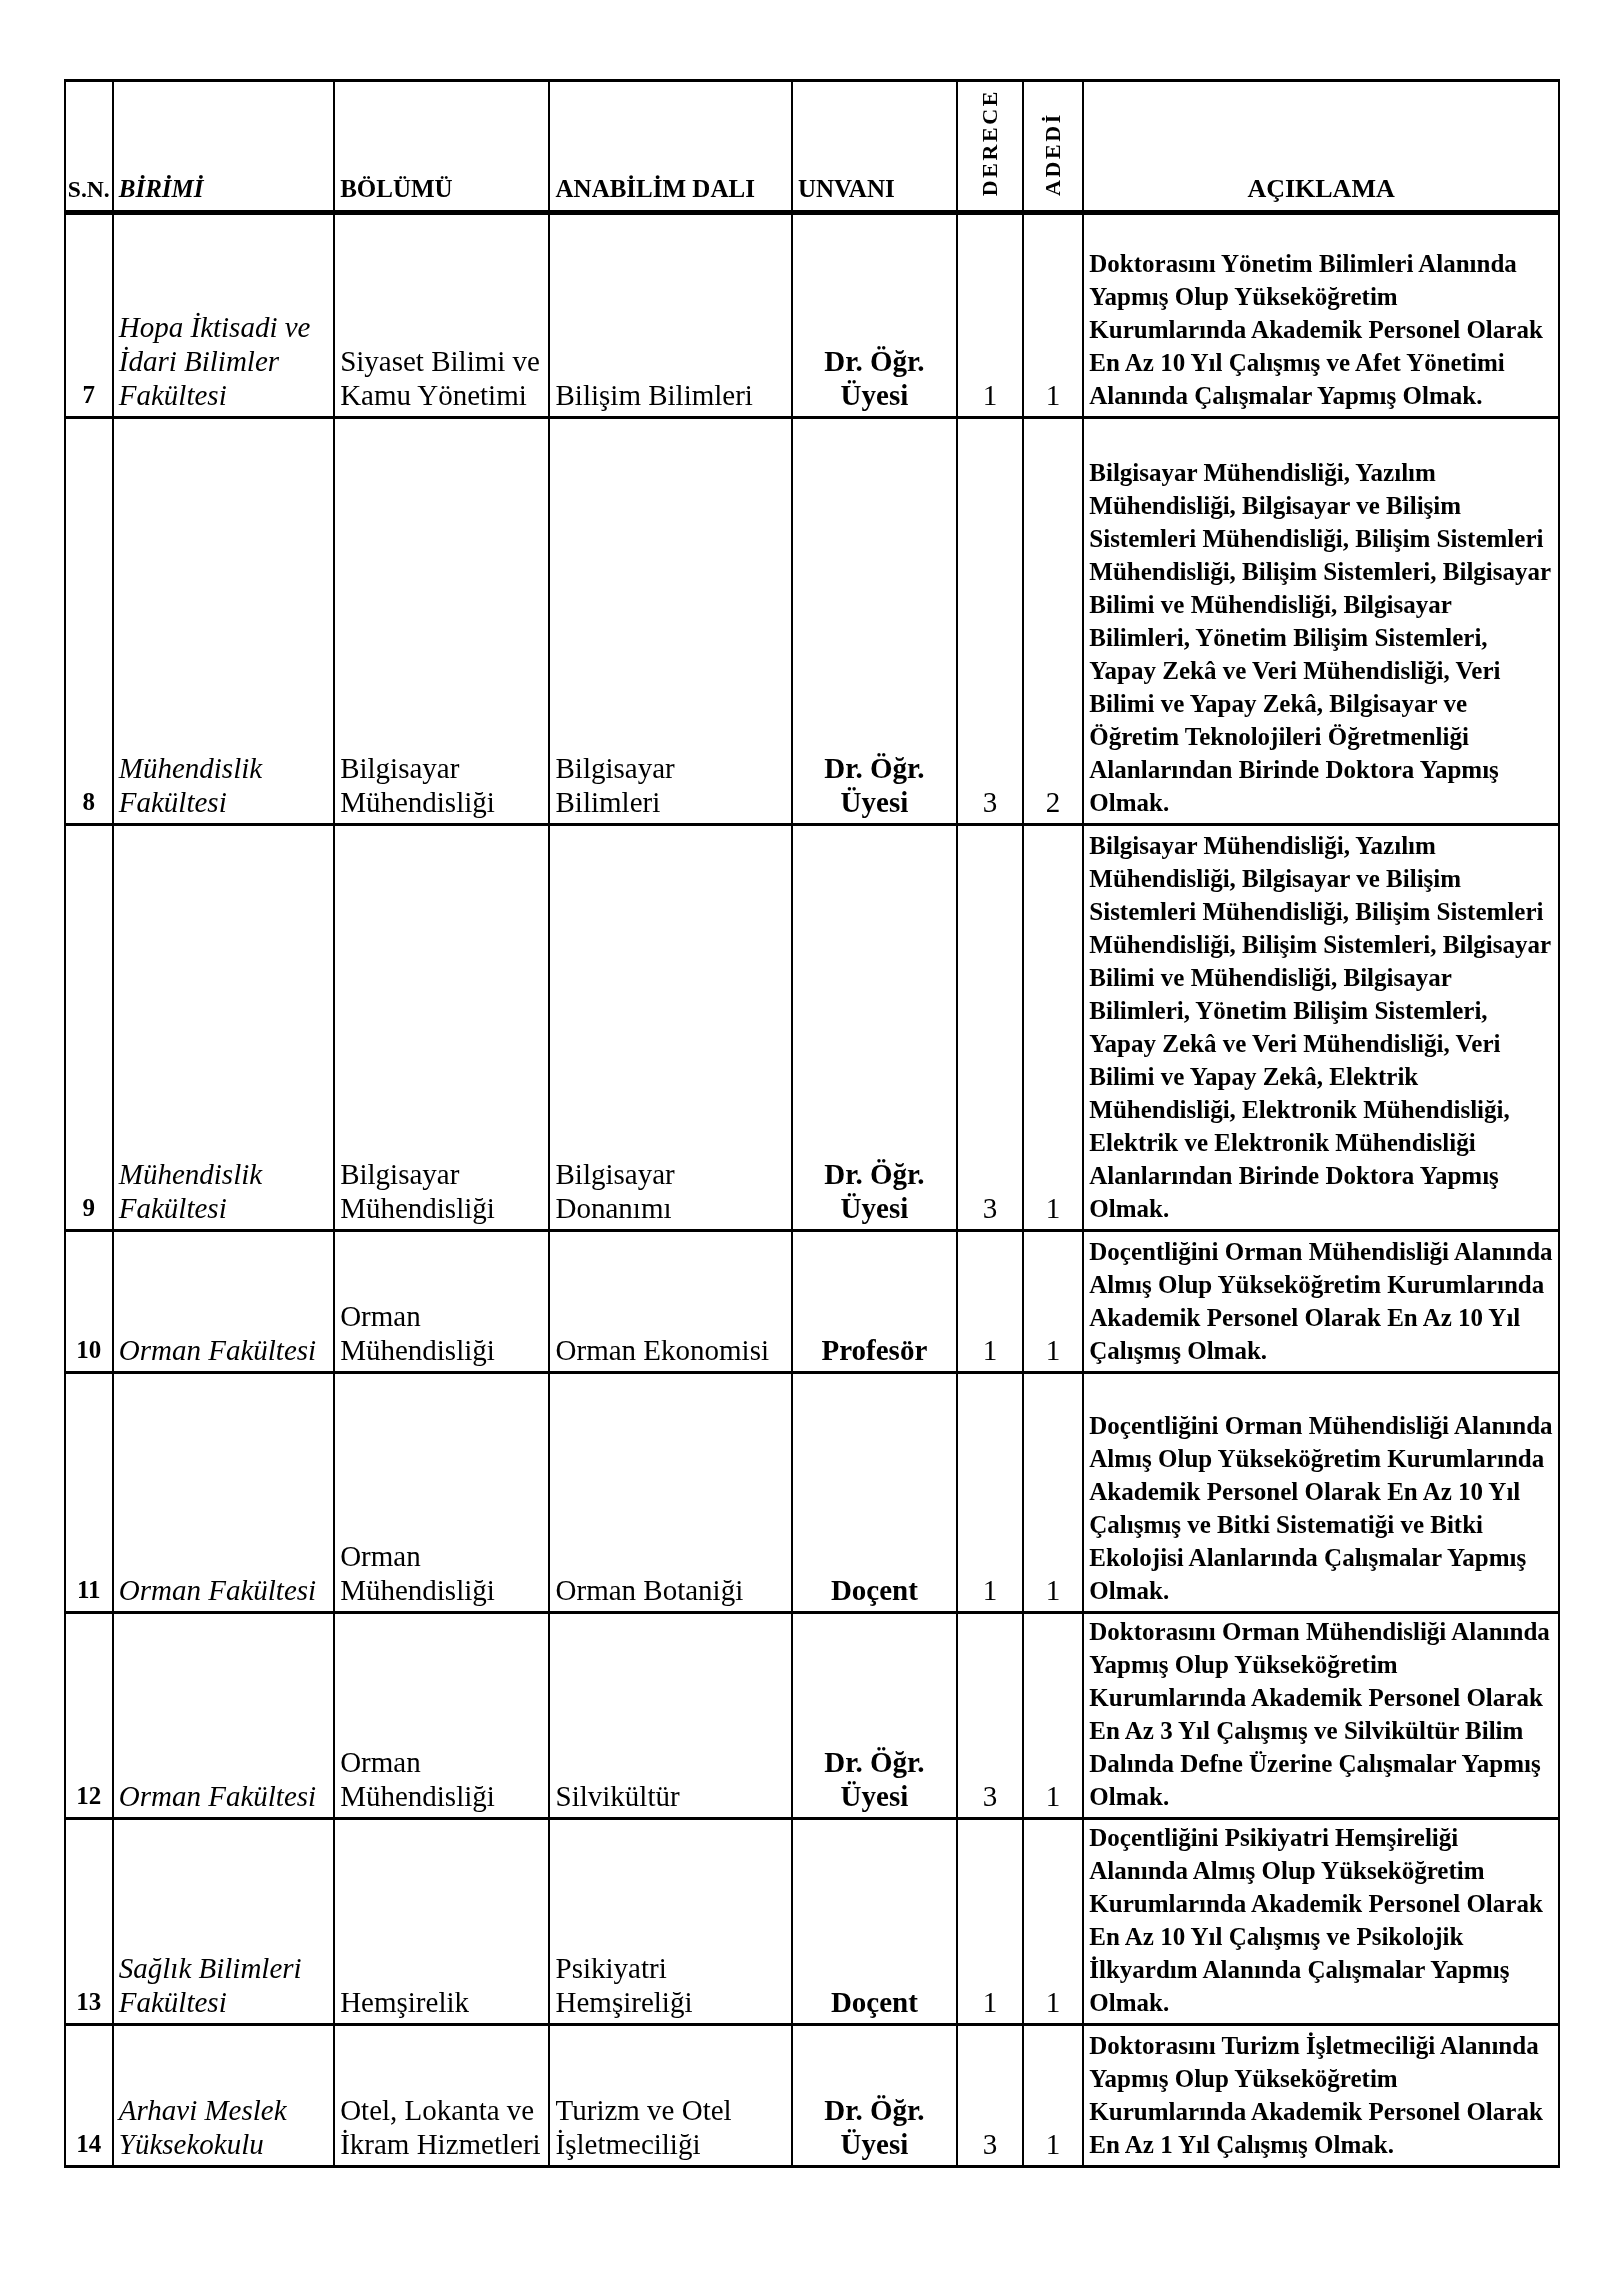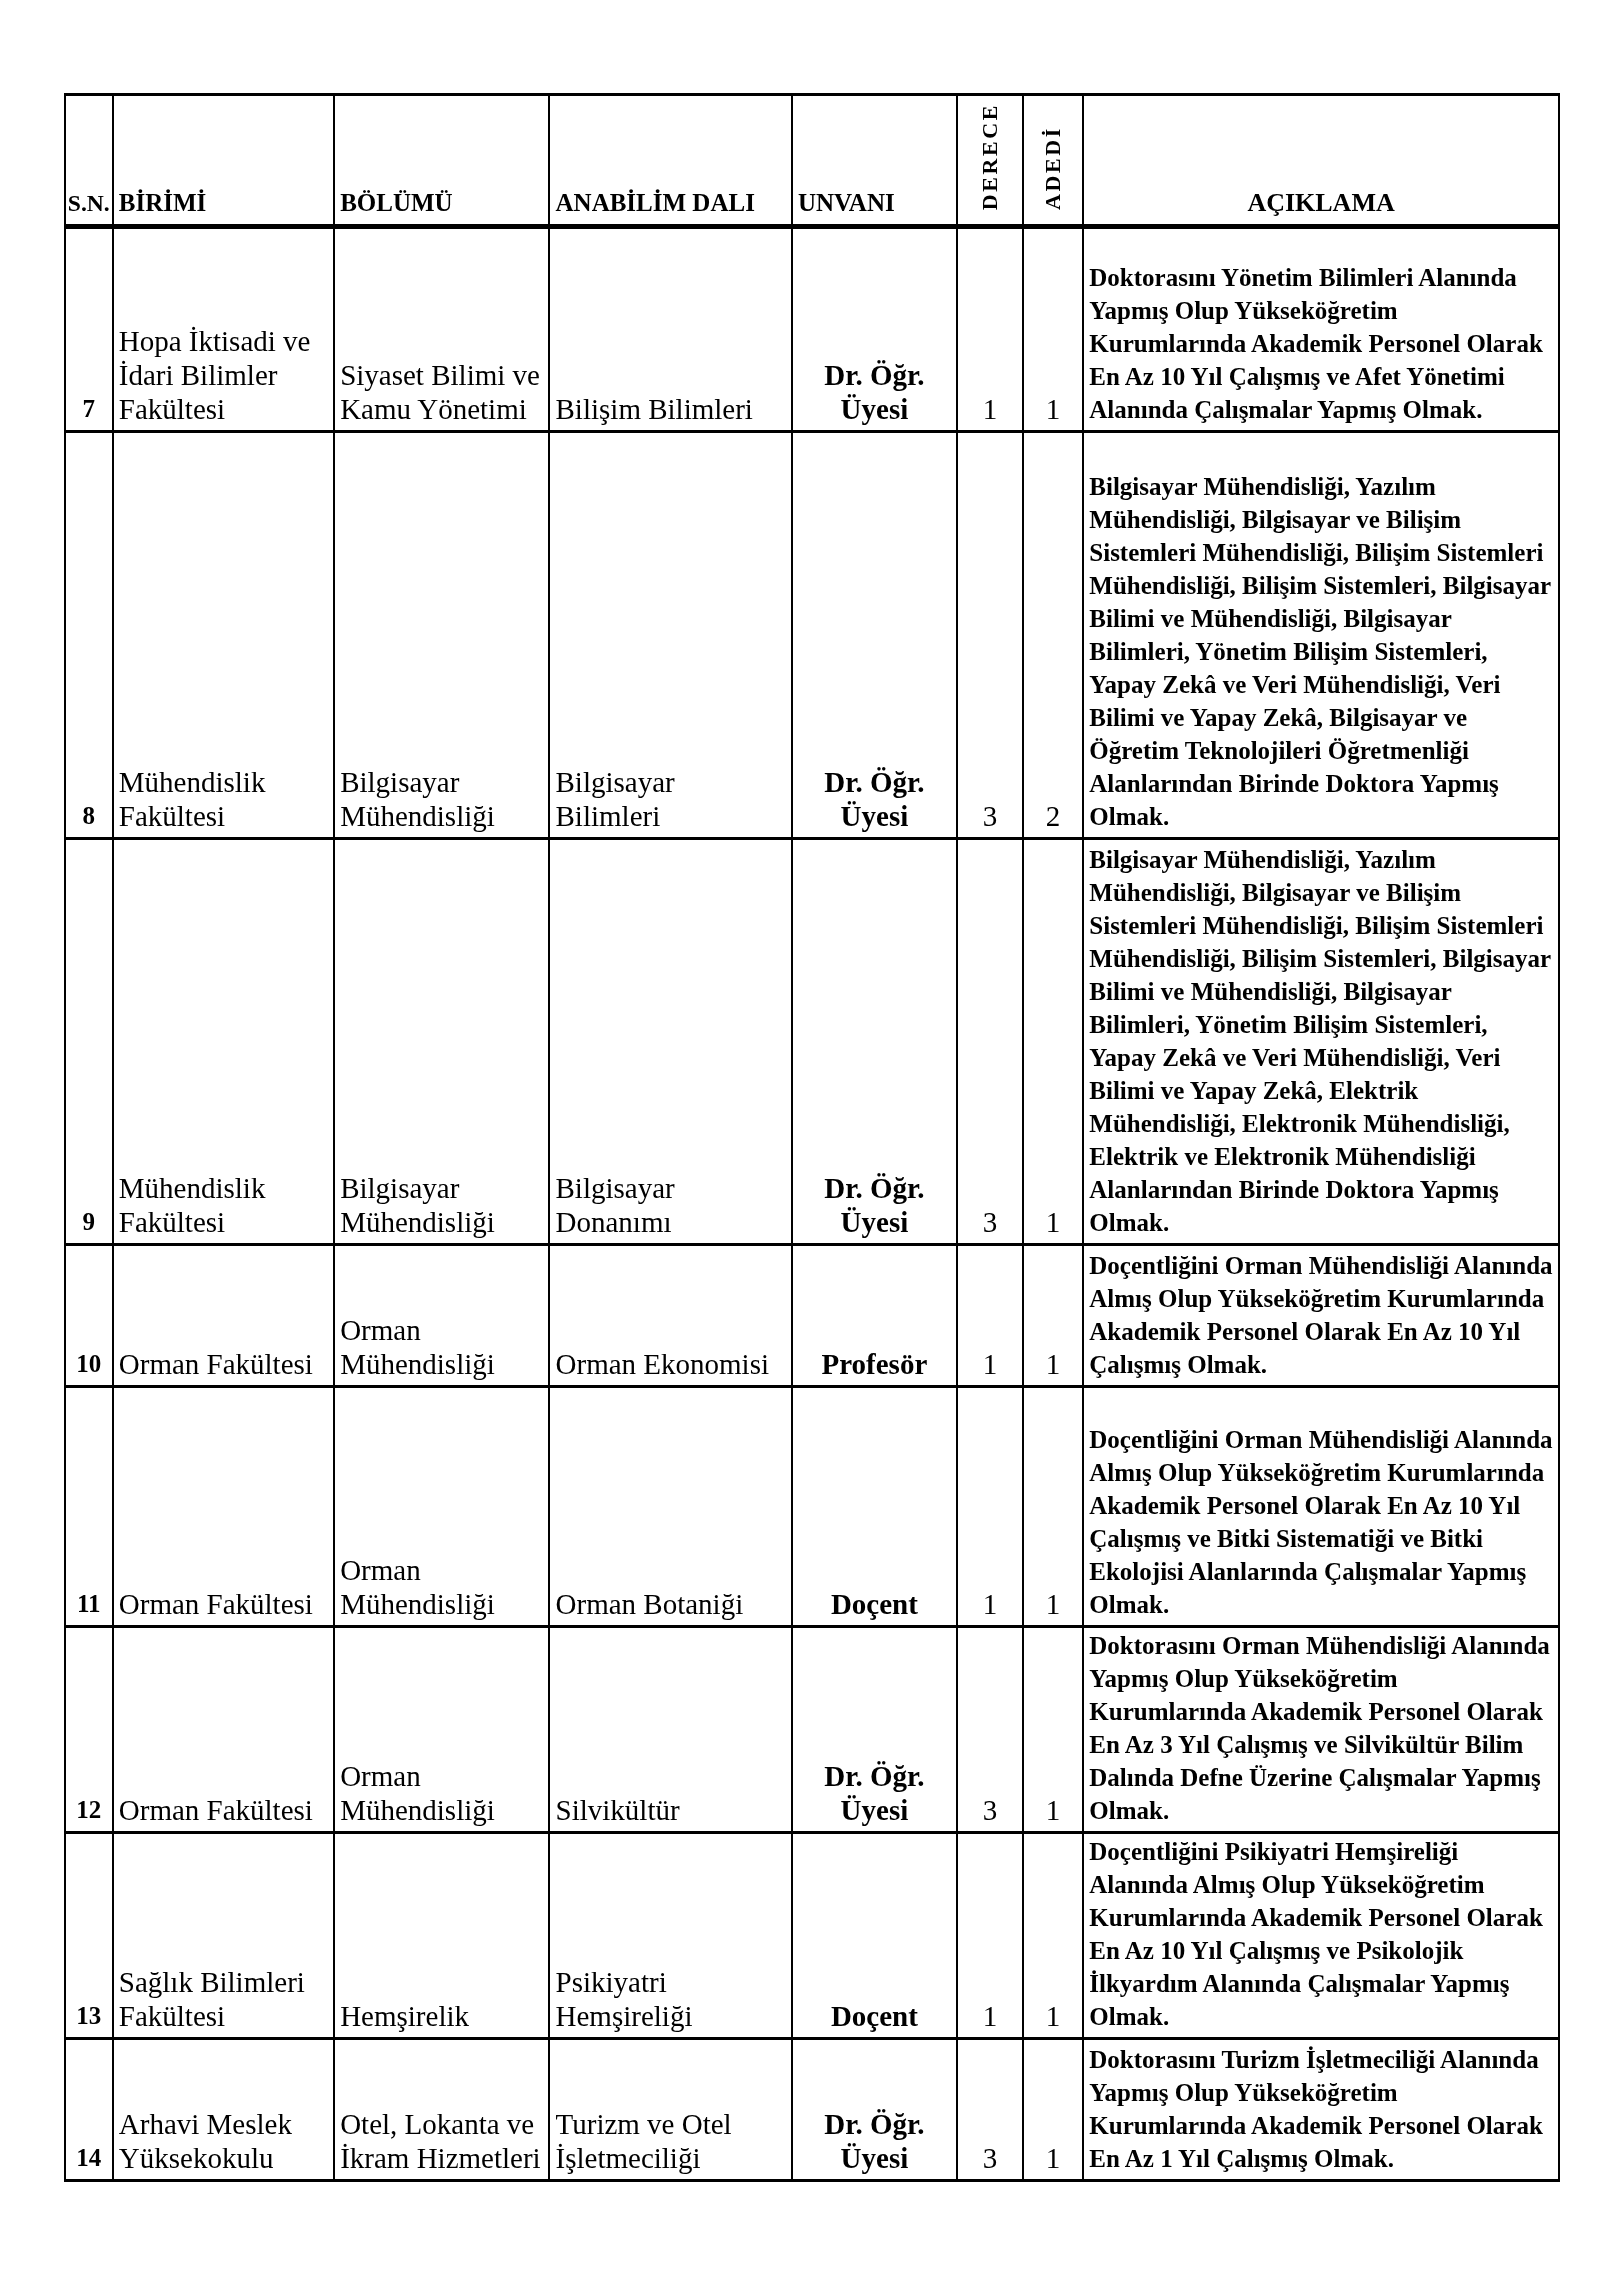--- a/index.html
+++ b/index.html
@@ -1,28 +1,28 @@
 <!DOCTYPE html>
 <html style="font-size:10.5px"><head>
 <meta charset="utf-8">
 <style>
   html, body { margin: 0; padding: 0; background: #ffffff; }
   body { width: 1623px; height: 2295px; position: relative; overflow: hidden;
          font-family: "Liberation Serif", "DejaVu Serif", serif; color: #000; }
-  #sheet { position: absolute; left: 64px; top: 93px; width: 1496px; }
+  #sheet { position: absolute; left: 64px; top: 79px; width: 1496px; }
   table { border-collapse: collapse; table-layout: fixed; width: 1496px; }
   td, th { border: 2px solid #000; padding: 0 5.2px 3.9px 5.2px; vertical-align: bottom;
            font-size: 29px; line-height: 34px; font-weight: normal; text-align: left;
            overflow: hidden; }
   thead th { border-bottom: 5.2px solid #000; font-weight: bold; font-size: 25px; }
   tbody tr { border-bottom: 3.9px solid #000; }
   tbody td { border-bottom: 3.9px solid #000; }
   table { border-top: 3.9px solid #000; }
   .c-sn { width: 43px; text-align: center; font-weight: bold; font-size: 25px; padding-left: 1.3px; padding-right: 1.3px; }
-  .c-birim { width: 209px; }
+  .c-birim { width: 209px; font-style: italic; }
   .c-bolum { width: 203px; margin-top: 42px; }
   .c-ana { width: 230px; }
   .c-unvan { width: 153px; }
   .c-derece { width: 64px; text-align: center; }
   .c-adet { width: 58px; text-align: center; }
   .c-acik { width: auto; }
   td.c-unvan { text-align: center; font-weight: bold; }
   td.c-acik { font-weight: bold; font-size: 25px; line-height: 33px; padding-left: 5.2px; padding-right: 3px; }
   th.c-acik { text-align: center; font-size: 26px; margin-left: 40px; }
   th.c-sn { font-size: 23.6px; }

